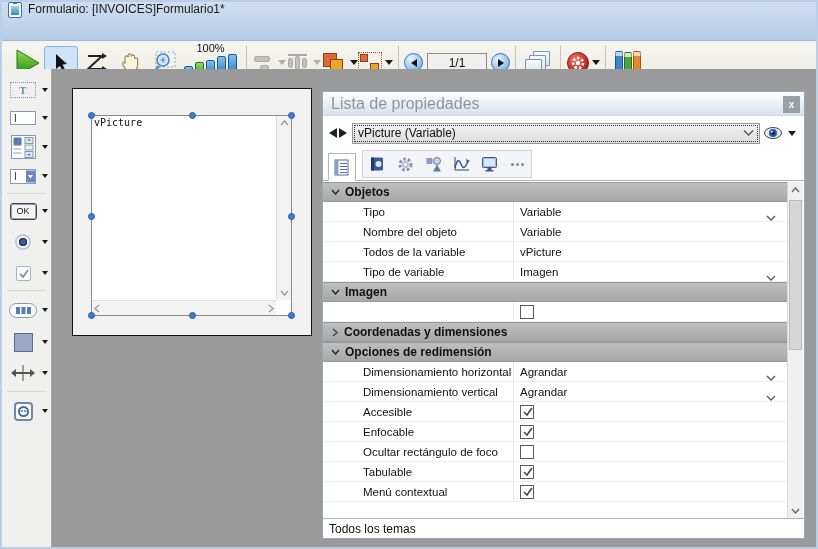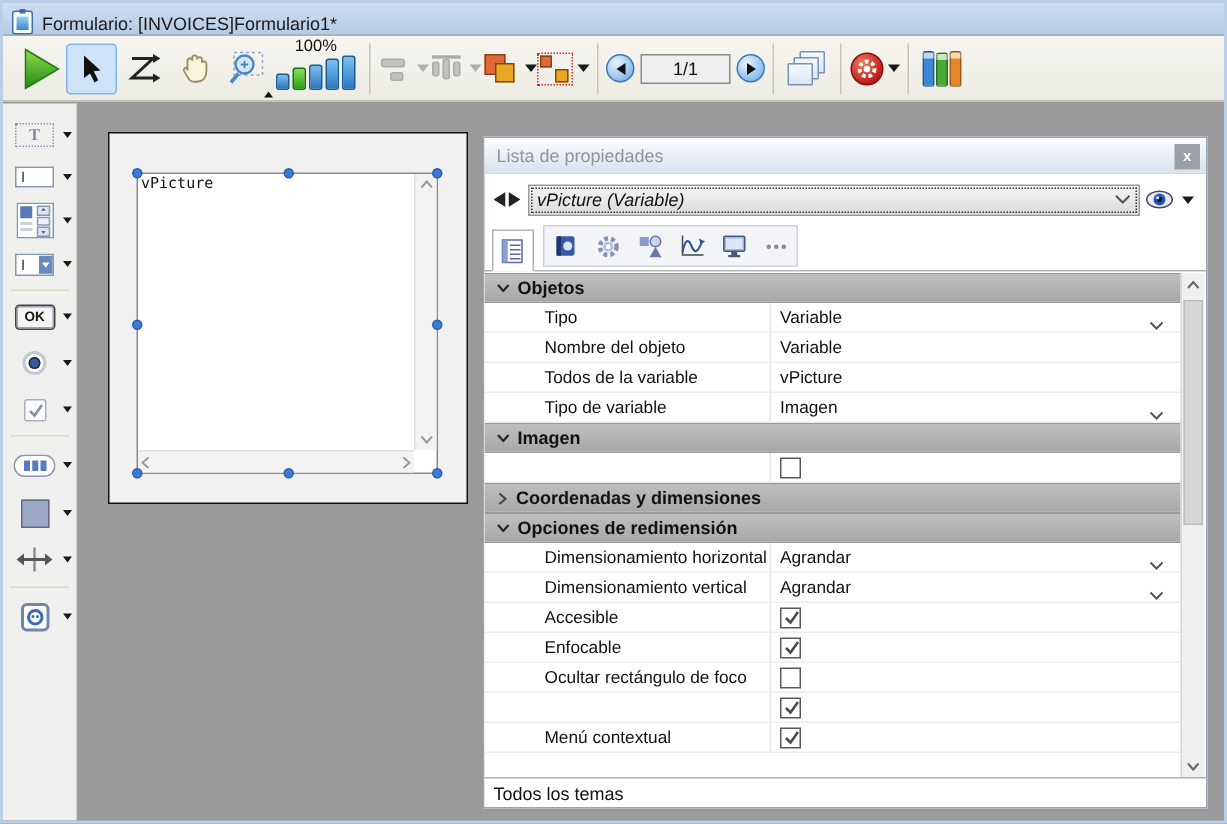--- a/index.html
+++ b/index.html
@@ -1,20 +1,20 @@
 <!DOCTYPE html>
 <html><head>
 <meta charset="utf-8">
 <style>
   html,body{margin:0;padding:0;background:#d4d0c8;}
   *{box-sizing:border-box;font-family:"Liberation Sans",sans-serif;}
   .window{position:relative;width:818px;height:549px;border:2px solid #b9cfe8;outline:1px solid #8fa9c9;background:#9a9a9a;overflow:hidden;}
 
   
-  .titlebar{height:22px;background:linear-gradient(#cfdff2,#b3cbe5);display:flex;align-items:flex-end;padding:0 6px;gap:6px;border-bottom:1px solid #9db7d6;}
+  .titlebar{height:39px;background:linear-gradient(#cfdff2,#b3cbe5);display:flex;align-items:flex-start;padding:0 6px;gap:6px;border-bottom:1px solid #9db7d6;}
   .titlebar .ttext{font-size:12px;color:#1a1a1a;}
   .appicon{width:14px;height:16px;position:relative;background:#fff;border:1px solid #3f6fa8;border-radius:2px;}
   .appicon::after{content:"";position:absolute;left:2px;top:3px;right:2px;bottom:2px;background:linear-gradient(#9fd4f2,#2e8ad0);}
   .appicon::before{content:"";position:absolute;left:4px;top:-2px;width:4px;height:3px;background:#3f6fa8;}
 
   
   .toolbar{height:44px;background:linear-gradient(#f6f5f0,#ecebe3);border-bottom:1px solid #c6c2b2;display:flex;align-items:center;padding:0 8px;}
   .tbtn{height:34px;min-width:34px;display:flex;align-items:center;justify-content:center;border-radius:3px;position:relative;}
   .tbtn.sel{background:#cfe3f8;border:1px solid #84b3e8;}
   .tsep{width:1px;height:34px;background:#c9c5b6;margin:0 5px;}
@@ -42,21 +42,21 @@
   .layersq{position:absolute;border:1px solid #8a4410;}
 
   
   .content{position:absolute;top:67px;left:0;right:0;bottom:0;display:flex;}
   .sidebar{width:50px;background:#f0f0ee;border-right:1px solid #a6a6a4;padding-top:7px;display:flex;flex-direction:column;align-items:stretch;}
   .stool{height:28px;display:flex;align-items:center;padding-left:6px;gap:4px;}
   .stool .ibox{width:30px;display:flex;justify-content:center;}
   .scaret{width:0;height:0;border-left:3.5px solid transparent;border-right:3.5px solid transparent;border-top:4.5px solid #1a1a1a;}
   .ssep{height:1px;background:#ded8c4;margin:3px 5px;}
   .ic-rect{border:1px solid #8898b0;background:#fff;}
-  .okbtn{width:27px;height:17px;border:1px solid #444;box-shadow:0 0 0 1px #9aa2b2 inset;border-radius:3px;font-size:9px;font-weight:bold;display:flex;align-items:center;justify-content:center;color:#111;background:#f4f4f4;}
+  .okbtn{width:27px;height:17px;border:1px solid #444;box-shadow:0 0 0 1px #9aa2b2 inset;border-radius:3px;font-size:9px;font-weight:normal;display:flex;align-items:center;justify-content:center;color:#111;background:#f4f4f4;}
   .radioic{width:16px;height:16px;border-radius:50%;border:2px solid #c2c8d4;background:#fff;display:flex;align-items:center;justify-content:center;}
   .radioic div{width:8px;height:8px;border-radius:50%;background:#3858a0;box-shadow:0 0 0 1px #202838 inset;}
   .checkic{width:15px;height:15px;border:1px solid #a8b0c0;border-radius:2px;background:#fafafa;display:flex;align-items:center;justify-content:center;}
   .sqic{width:19px;height:19px;background:#9aa8c6;border:1px solid #636c84;}
   .plugic{width:19px;height:19px;border:2px solid #6f88aa;border-radius:4px;background:#fff;display:flex;align-items:center;justify-content:center;}
   .plugic .ring{width:11px;height:11px;border-radius:50%;border:2px solid #3b6ab0;display:flex;align-items:center;justify-content:center;gap:1px;}
   .plugic .dot{width:2px;height:2px;background:#3b6ab0;border-radius:50%;}
   .canvas{position:relative;flex:1;background:#9a9a9a;}
 
   
@@ -64,25 +64,25 @@
   .pobj{position:absolute;left:18px;top:26px;width:201px;height:201px;background:#fff;border:1px solid #888;}
   .pobj .lbl{position:absolute;left:2px;top:1px;font-family:"DejaVu Sans Mono",monospace;font-size:10px;color:#111;}
   .vsb{position:absolute;top:0;right:0;bottom:15px;width:15px;background:#f3f3f3;border-left:1px solid #e0e0e0;}
   .hsb{position:absolute;left:0;right:15px;bottom:0;height:15px;background:#f3f3f3;border-top:1px solid #e0e0e0;display:flex;justify-content:space-between;align-items:center;padding:0 2px;}
   .vsb svg{position:absolute;left:3px;}
   .handle{position:absolute;width:7px;height:7px;border-radius:50%;background:#3b7bd4;border:1px solid #2a5ea8;}
 
   
   .panel{position:absolute;left:270px;top:22px;width:483px;height:448px;background:#fff;border:1px solid #97a6bc;}
   .phead{height:24px;background:linear-gradient(#fdfdfe,#d7e2ee);border-bottom:1px solid #cfd8e2;position:relative;display:flex;align-items:center;padding:0 8px;}
-  .phead .ptitle{font-size:12px;color:#8d949e;}
+  .phead .ptitle{font-size:16px;color:#8d949e;}
   .pclose{position:absolute;right:4px;top:4px;width:17px;height:17px;background:#9aa0a6;color:#fff;font-size:10px;font-weight:bold;display:flex;align-items:center;justify-content:center;}
   .pnav{height:34px;display:flex;align-items:center;padding:0 6px;position:relative;}
   .navarrows{display:flex;gap:2px;margin-right:5px;}
-  .selector{flex:0 0 auto;width:408px;height:21px;background:linear-gradient(#f4f4f4,#dcdcdc);border:1px solid #999;outline:1px dotted #333;outline-offset:-3px;display:flex;align-items:center;padding:0 18px 0 5px;font-size:12px;color:#111;position:relative;font-style:italic;}
+  .selector{flex:0 0 auto;width:408px;height:21px;background:linear-gradient(#f4f4f4,#dcdcdc);border:1px solid #999;outline:1px dotted #333;outline-offset:-3px;display:flex;align-items:center;padding:0 18px 0 5px;font-size:12px;color:#111;position:relative;}
   .selector .chev{position:absolute;right:5px;top:5px;}
   .eyewrap{position:absolute;right:8px;display:flex;align-items:center;gap:2px;}
   .ptabs{height:31px;border-bottom:1px solid #b4b4b8;display:flex;align-items:flex-end;padding:0 0 0 5px;position:relative;}
   .ptab{width:28px;height:26px;display:flex;align-items:center;justify-content:center;}
   .ptab.sel{background:#fff;border:1px solid #b4b4b8;border-bottom:1px solid #fff;margin-bottom:-1px;height:28px;}
   .tabgroup{display:flex;border:1px solid #cfd2da;background:#f3f4f8;margin-left:6px;margin-bottom:2px;}
   .dots{display:flex;gap:2px;}
   .dots i{width:3px;height:3px;border-radius:50%;background:#8a8a8a;}
 
   .plist{position:absolute;left:0;top:90px;width:465px;height:337px;overflow:hidden;background:#fff;}
@@ -535,20 +535,21 @@
                 </span>
               </div>
             </div>
             <div class="prow">
               <div class="plabel">Ocultar rectángulo de foco</div>
               <div class="pvalue">
                 <span class="cb"></span>
               </div>
             </div>
             <div class="prow">
+              <div class="plabel">Tabulable</div>
               <div class="pvalue">
                 <span class="cb">
                   <svg width="11" height="11">
                     <path d="M2 6l3 3 5-7" stroke="#4a4a4a" stroke-width="1.7" fill="none"></path>
                   </svg>
                 </span>
               </div>
             </div>
             <div class="prow">
               <div class="plabel">Menú contextual</div>

